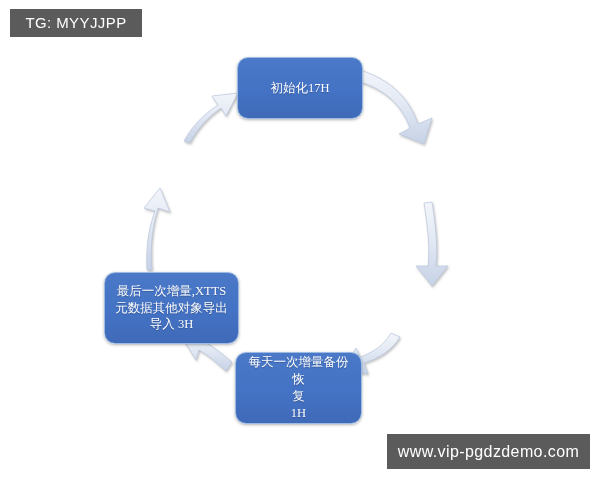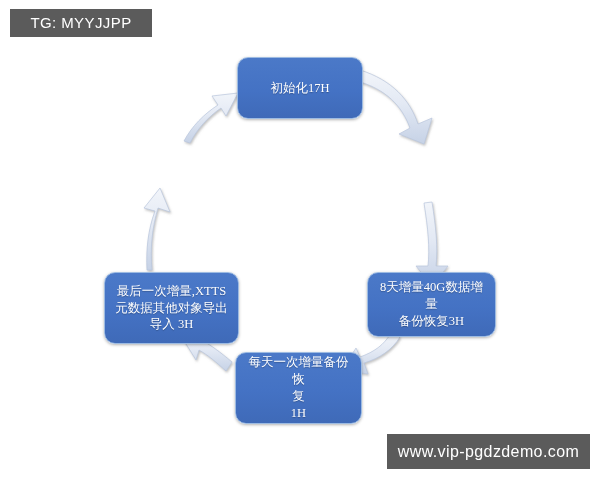--- a/index.html
+++ b/index.html
@@ -31,21 +31,21 @@
     font-family: "Liberation Sans", sans-serif;
     letter-spacing: 0.4px;
     white-space: nowrap;
     display: flex;
     align-items: center;
     justify-content: center;
   }
   #tag-top-left {
     left: 10px;
     top: 9px;
-    width: 142px;
+    width: 132px;
     height: 27px;
     font-size: 15px;
     padding-bottom: 1px;
   }
   #tag-bottom-right {
     left: 387px;
     top: 434px;
     width: 203px;
     height: 35px;
     font-size: 16px;
@@ -135,24 +135,20 @@
                L 212,96 L 238,93 L 226,116 L 221,108
                C 208,117 197,129 190,143 Z"></path>
     </g>
   </svg>
 
   <div class="node" id="node-init">
     <span class="label">初始化17H</span>
   </div>
 
 
-  <div class="node" id="node-incr8d">
-    <span class="label">8天增量40G数据增量
-备份恢复3H</span>
-  </div>
 
   <div class="node" id="node-daily">
     <span class="label">每天一次增量备份恢
 复
 1H</span>
   </div>
 
   <div class="node" id="node-lastincr">
     <span class="label">最后一次增量,XTTS
 元数据其他对象导出

